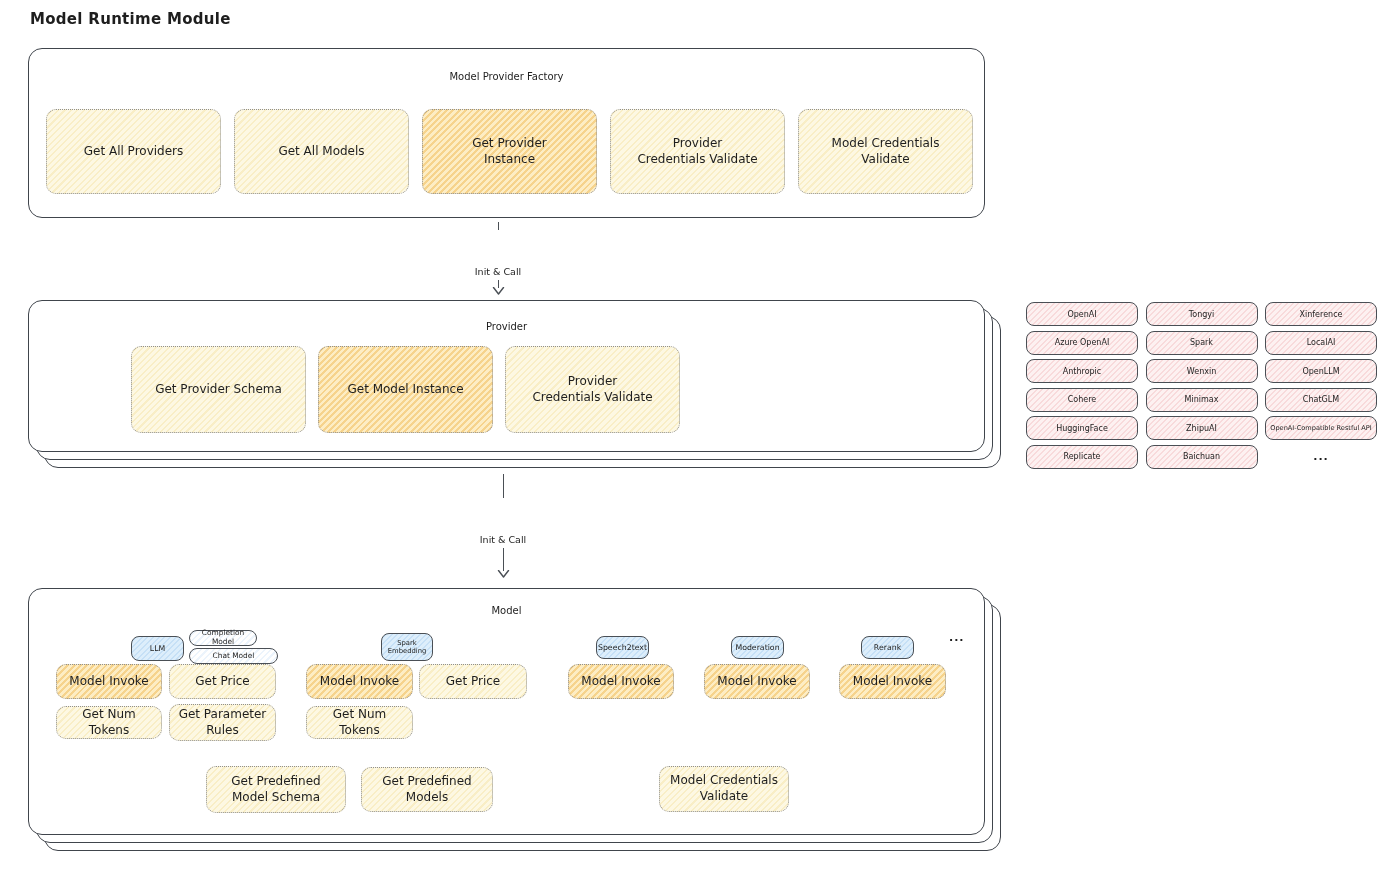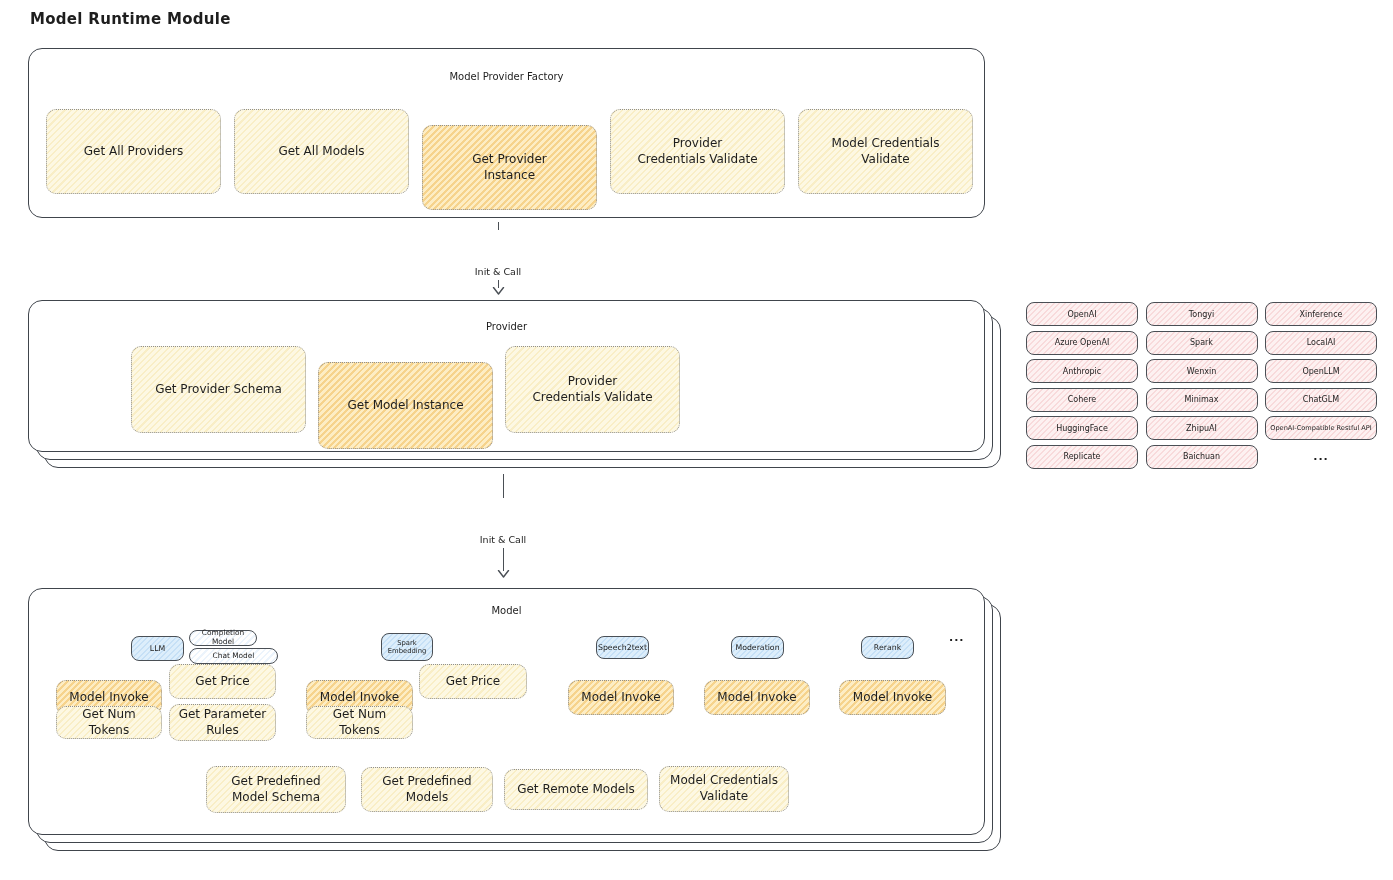--- a/index.html
+++ b/index.html
@@ -13,21 +13,21 @@
   .stack { position: absolute; }
   .stack .layer { position: absolute; background: #fff; border: 1.6px solid #40454c; border-radius: 14px; }
 
   .section-title { position: absolute; left: 0; width: 100%; text-align: center; font-size: 10px; }
 
   .btn { display: flex; align-items: center; justify-content: center; text-align: center;
          border-radius: 10px; font-size: 12px; line-height: 1.3; padding: 3px 8px; }
   .btn.yellow { border: 1.4px dotted #8f8f8f;
     background: repeating-linear-gradient(135deg, #fdf8e3 0px, #fdf8e3 3px, #f9eec6 3px, #f9eec6 4.5px); }
   .btn.orange { border: 1.4px dotted #8f8f8f;
-    background: repeating-linear-gradient(135deg, #fdedc4 0px, #fdedc4 2.5px, #f6d38c 2.5px, #f6d38c 4.5px); margin-top: 16px; }
+    background: repeating-linear-gradient(135deg, #fdedc4 0px, #fdedc4 2.5px, #f6d38c 2.5px, #f6d38c 4.5px); }
   .btn.pad { padding: 0 26px; }
   .btn.pad-sm { padding: 0 14px; }
 
   .row { position: absolute; display: flex; }
 
   .pink-grid { position: absolute; display: grid; grid-template-columns: 112px 112px 112px;
                grid-auto-rows: 24px; column-gap: 7.5px; row-gap: 4.5px; }
   .pink-item { border: 1.4px solid #4a4f55; border-radius: 8px;
     background: repeating-linear-gradient(135deg, #fdf1f1 0px, #fdf1f1 2.5px, #f8dadb 2.5px, #f8dadb 4px);
     display: flex; align-items: center; justify-content: center; text-align: center;
@@ -141,18 +141,17 @@
       <div class="btn orange abs-btn" style="left:539px; top:75px; width:106px; height:35px;">Model Invoke</div>
       <div class="btn orange abs-btn" style="left:675px; top:75px; width:106px; height:35px;">Model Invoke</div>
       <div class="btn orange abs-btn" style="left:810px; top:75px; width:107px; height:35px;">Model Invoke</div>
 
       <div class="btn yellow abs-btn" style="left:27px;  top:117px; width:106px; height:33px;">Get Num Tokens</div>
       <div class="btn yellow abs-btn" style="left:140px; top:115px; width:107px; height:37px;">Get Parameter Rules</div>
       <div class="btn yellow abs-btn" style="left:277px; top:117px; width:107px; height:33px;">Get Num Tokens</div>
 
       <div class="btn yellow abs-btn" style="left:177px; top:177px; width:140px; height:47px;">Get Predefined Model Schema</div>
       <div class="btn yellow abs-btn pad-sm" style="left:332px; top:178px; width:132px; height:45px;">Get Predefined Models</div>
-      <div class="btn yellow abs-btn" style="left:475px; top:180px; width:144px; height:41px;">Get Remote Models</div>
       <div class="btn yellow abs-btn" style="left:630px; top:177px; width:130px; height:46px;">Model Credentials Validate</div>
     </div>
   </div>
 
 </div>
 
 </body></html>

